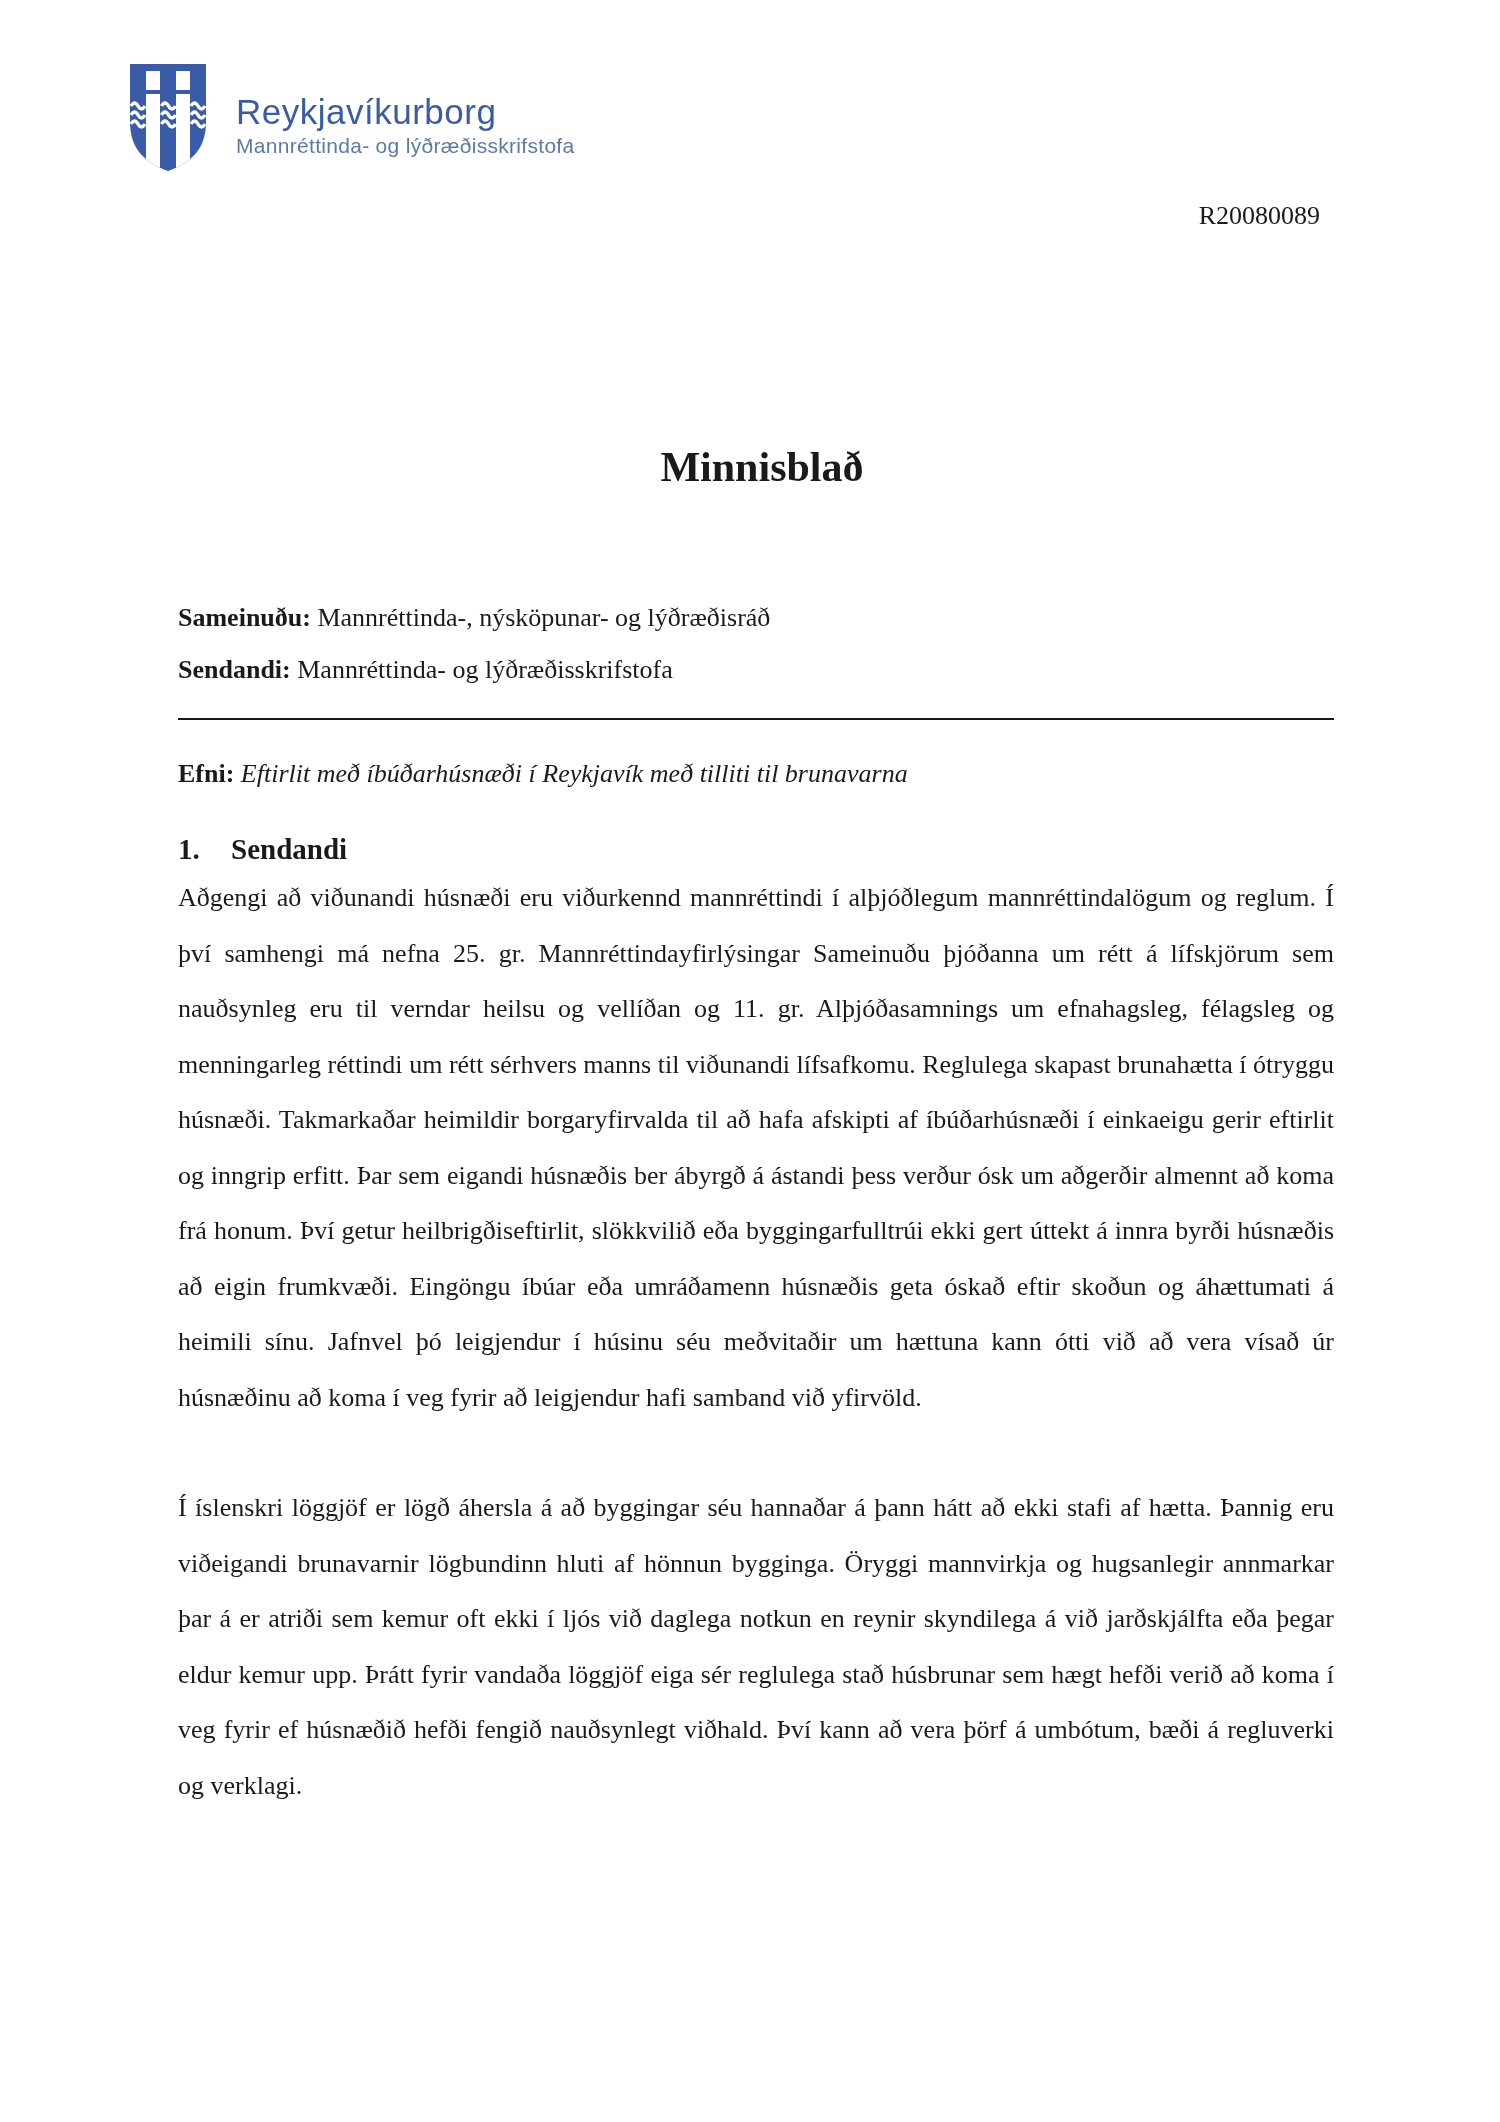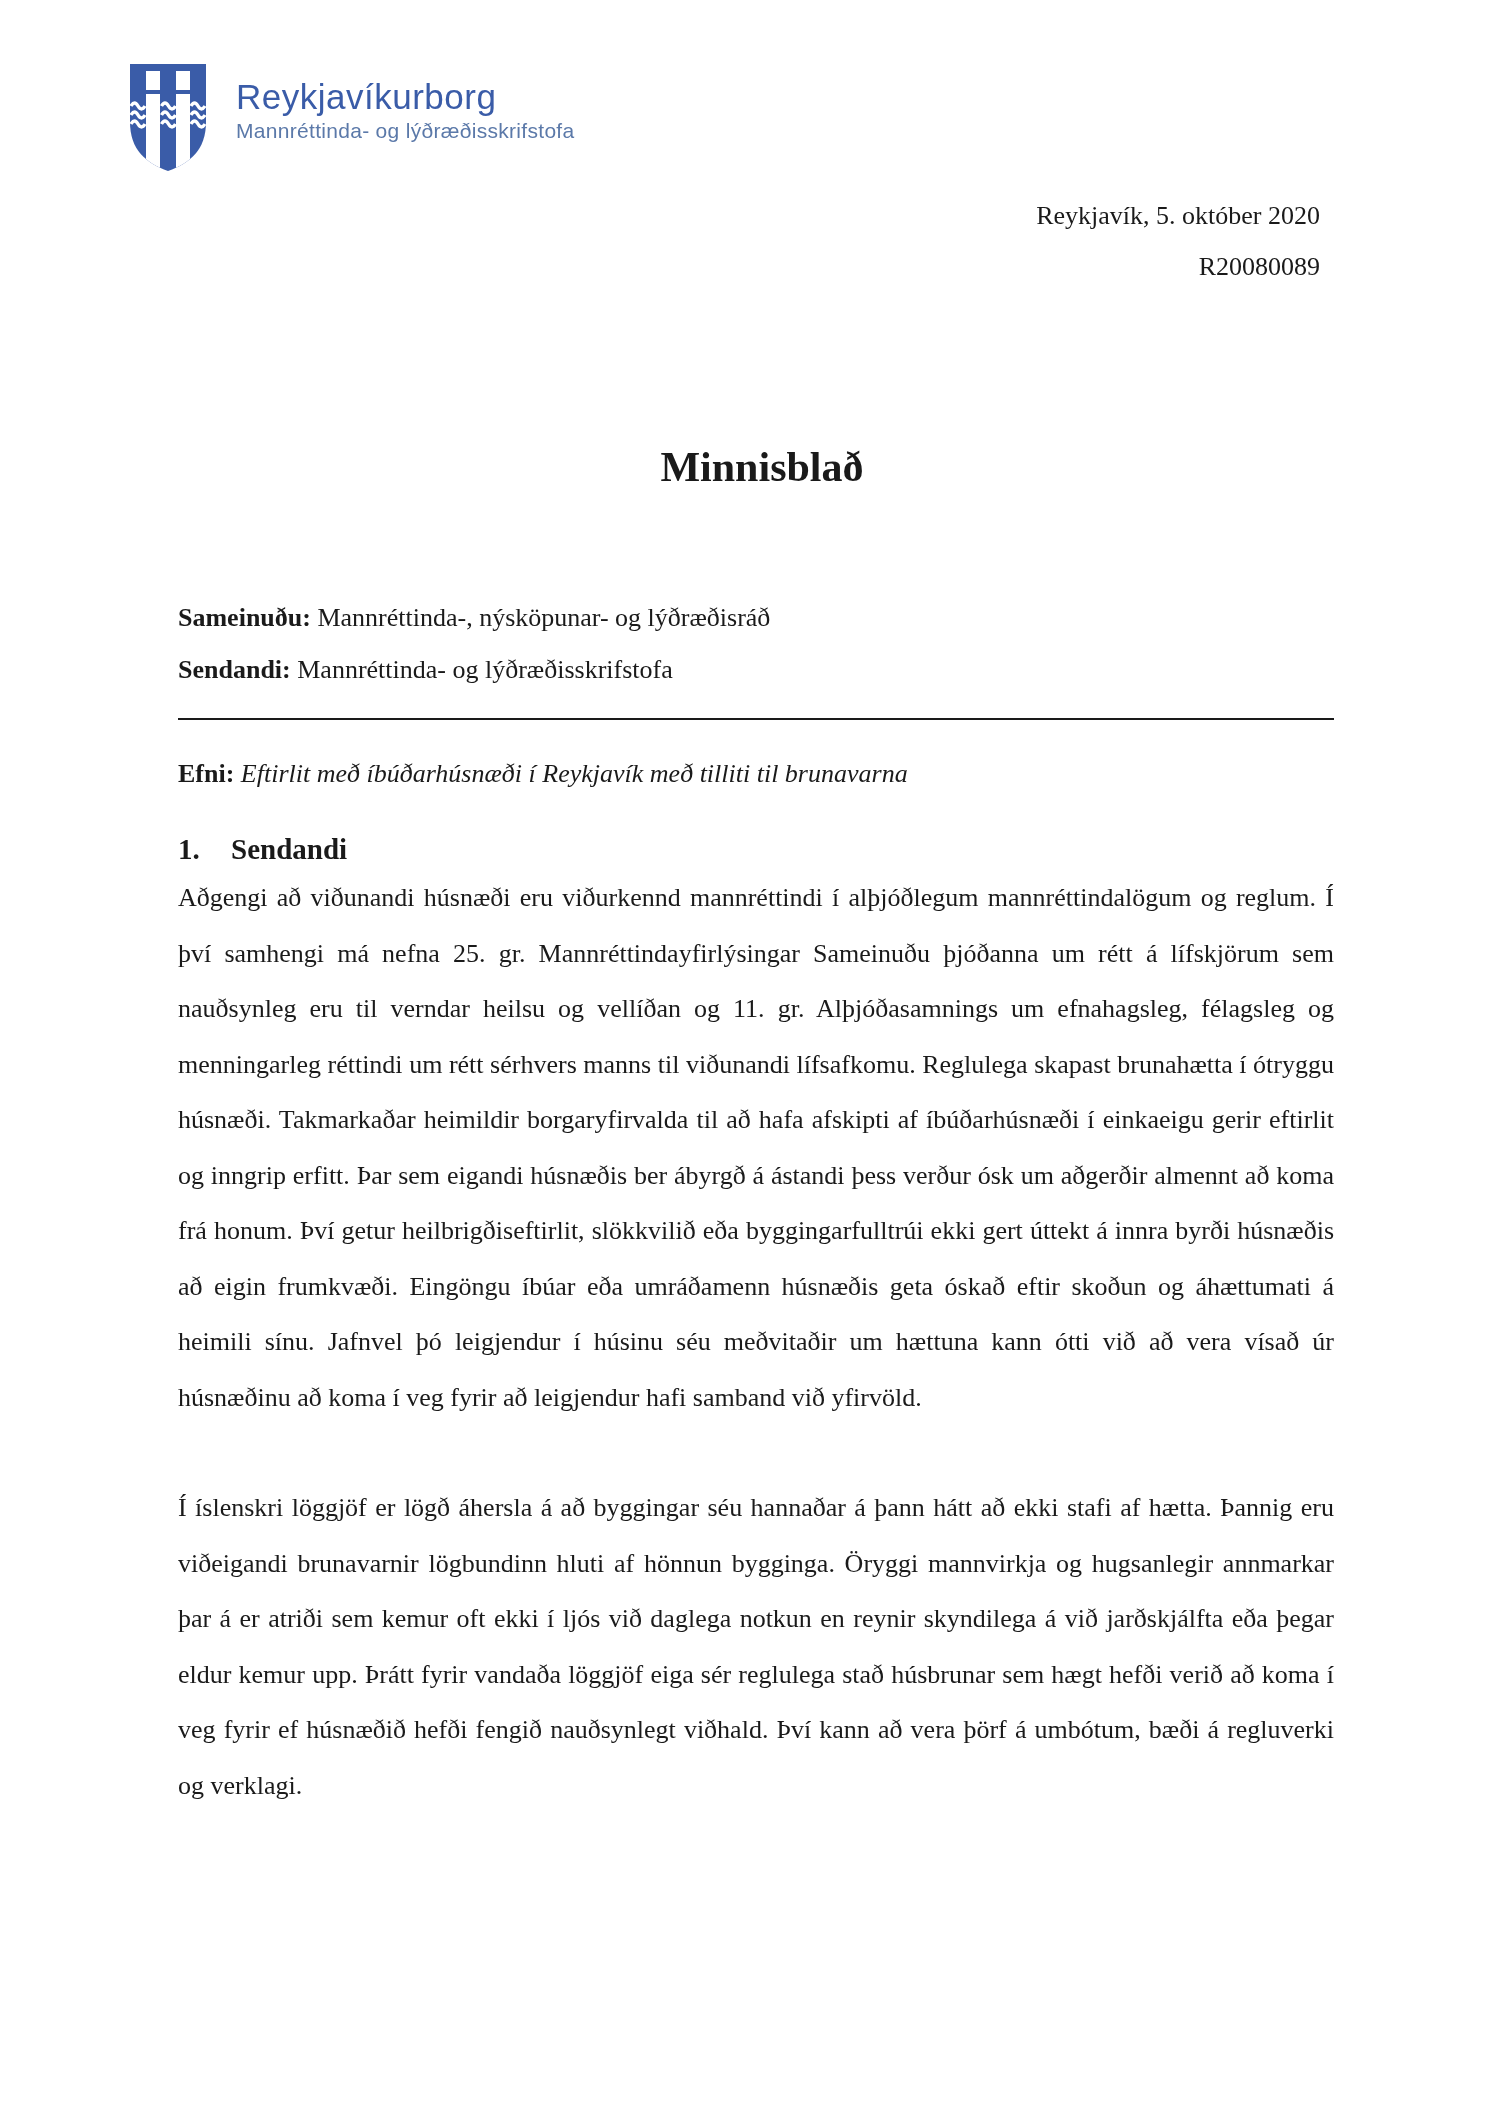--- a/index.html
+++ b/index.html
@@ -14,21 +14,21 @@
     font-family: "Liberation Serif", serif;
     overflow: hidden;
   }
 
   
   .logo {
     position: absolute;
     top: 64px;
     left: 130px;
     display: flex;
-    align-items: flex-start;
+    align-items: center;
     gap: 30px;
   }
   .logo-shield { flex: 0 0 auto; }
   .logo-text { padding-top: 14px; font-family: "Liberation Sans", sans-serif; }
   .logo-org {
     font-size: 35px;
     line-height: 38px;
     letter-spacing: 0.5px;
     font-weight: 400;
   }
@@ -148,21 +148,20 @@
         </g>
       </svg>
     </span>
     <div class="logo-text">
       <div class="logo-org" style="color: rgb(58, 92, 168);">Reykjavíkurborg</div>
       <div class="logo-dept" style="color: rgb(91, 121, 169);">Mannréttinda- og lýðræðisskrifstofa</div>
     </div>
   </div>
 
   <div class="date-block">
-    <div>Reykjavík, 5. október 2020</div>
     <div>R20080089</div>
   </div>
 
 
   <div class="doc-title">Minnisblað</div>
 
   <div class="content">
 
     <div class="meta-block">
       <div class="meta-line">

